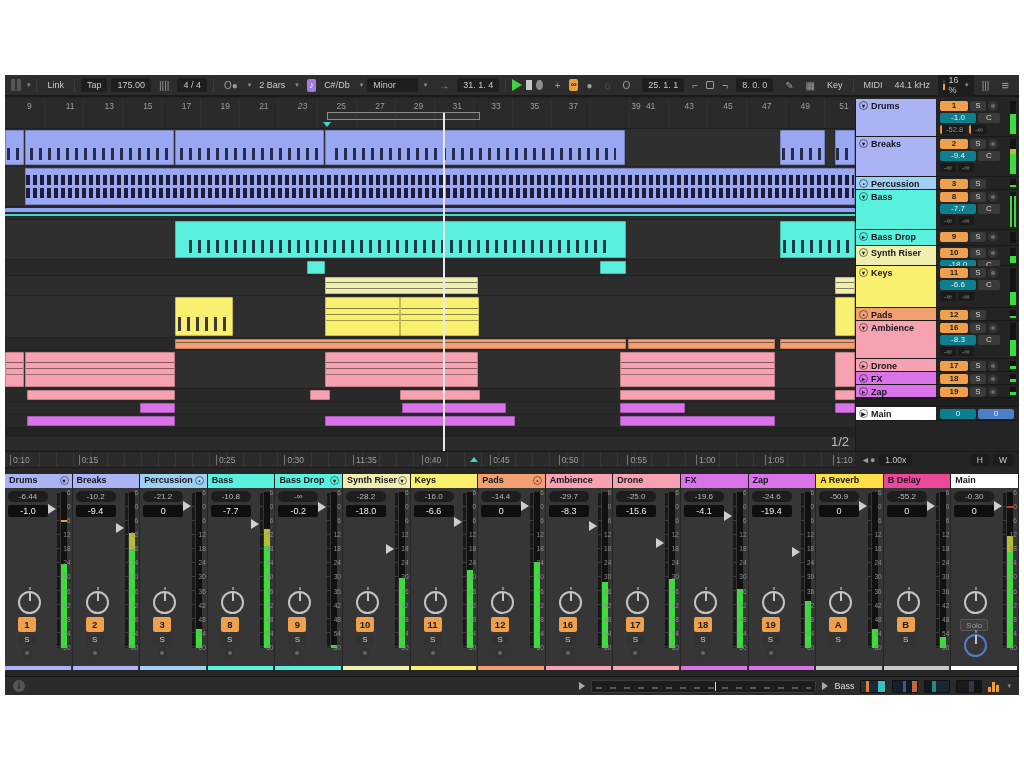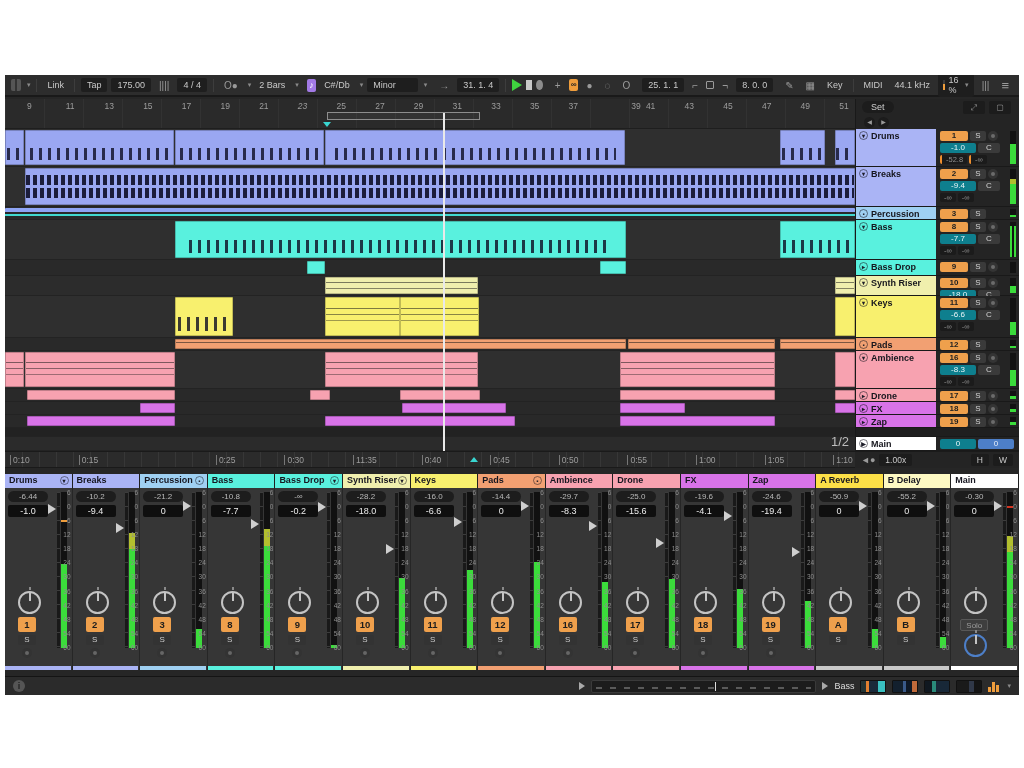--- a/index.html
+++ b/index.html
@@ -298,27 +298,20 @@
             <div class="clip" style="left: 37.7%; width: 22.3%; background: rgb(216, 115, 232);"></div>
             <div class="clip" style="left: 72.4%; width: 18.2%; background: rgb(216, 115, 232);"></div>
           </div>
           <div class="lane" style="height: 9px; background: rgb(34, 34, 34);"></div>
           <div class="lane" style="height: 14px; background: rgb(43, 43, 43);"></div>
         </div>
       <div id="playhead" style="left: 51.5%;"></div>
       <div id="page-ind">1/2</div>
     </div>
     <div id="headers">
-      <div id="hdr-top">
-        <span id="set-btn">Set</span>
-        <span class="hdr-sq" style="right:34px">⤢</span>
-        <span class="hdr-sq" style="right:8px">▢</span>
-        <span class="nav-c" style="left:8px">◀</span>
-        <span class="nav-c" style="left:22px">▶</span>
-      </div>
       <div id="trk-list">
           <div class="trk" style="height: 38px;">
             <div class="trk-color" style="background: rgb(170, 180, 245);">
               <div class="fold-ic">▾</div>
               <div>Drums</div>
             </div>
             <div class="trk-ctrl">
               <div class="hrow">
                 <div class="numbox">1</div>
                 <div class="sbox">S</div>
@@ -596,21 +589,21 @@
         <div class="tab" style="background: rgb(89, 241, 222);">Bass</div>
         <div class="tab" style="background: rgb(89, 241, 222);">Bass Drop<div class="tab-ic">▾</div></div>
         <div class="tab" style="background: rgb(240, 239, 173);">Synth Riser<div class="tab-ic">▾</div></div>
         <div class="tab" style="background: rgb(248, 240, 110);">Keys</div>
         <div class="tab" style="background: rgb(242, 160, 114);">Pads<div class="tab-ic">▪</div></div>
         <div class="tab" style="background: rgb(247, 162, 176);">Ambience</div>
         <div class="tab" style="background: rgb(247, 162, 176);">Drone</div>
         <div class="tab" style="background: rgb(216, 115, 232);">FX</div>
         <div class="tab" style="background: rgb(216, 115, 232);">Zap</div>
         <div class="tab" style="background: #fde047;">A Reverb</div>
-        <div class="tab" style="background: #fef9c3;">B Delay</div>
+        <div class="tab" style="background: #ec4899;">B Delay</div>
         <div class="tab" style="background: rgb(255, 255, 255);">Main</div>
       </div>
     <div id="strips">
         <div class="strip">
           <div class="peak">-6.44</div>
           <div class="fval">-1.0</div>
           <div class="fh" style="top: 15.5455px;"></div>
           <div class="flane"></div>
           <div class="mbar">
             <div class="mfill" style="height: 54%;"></div>

